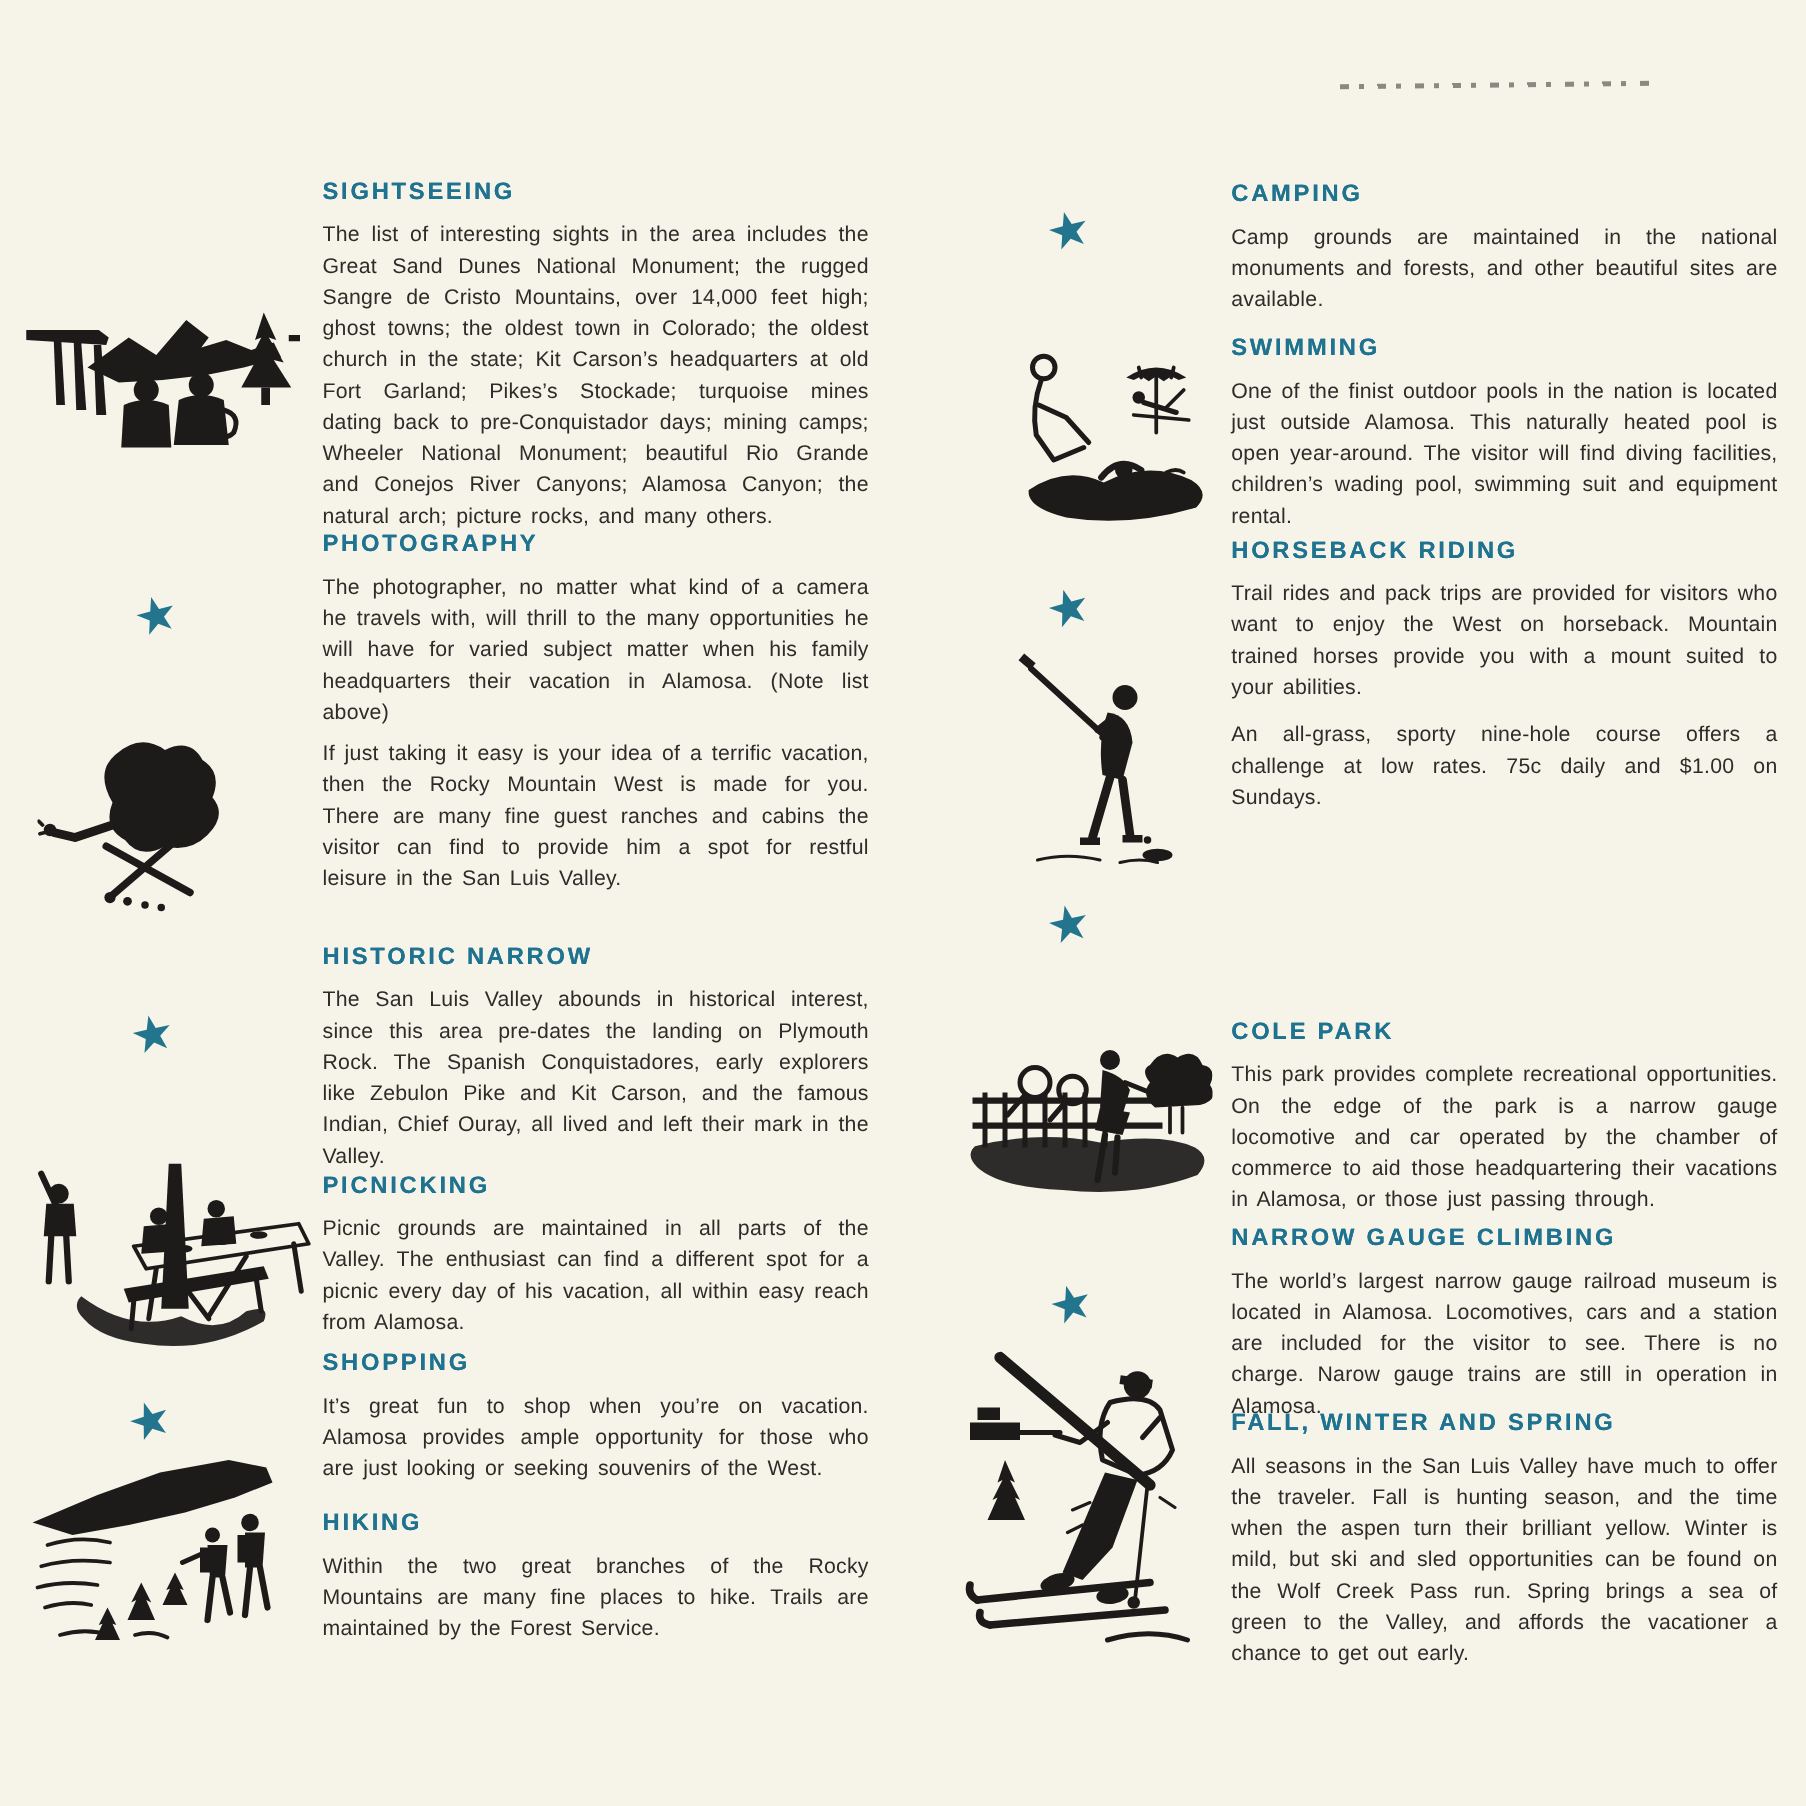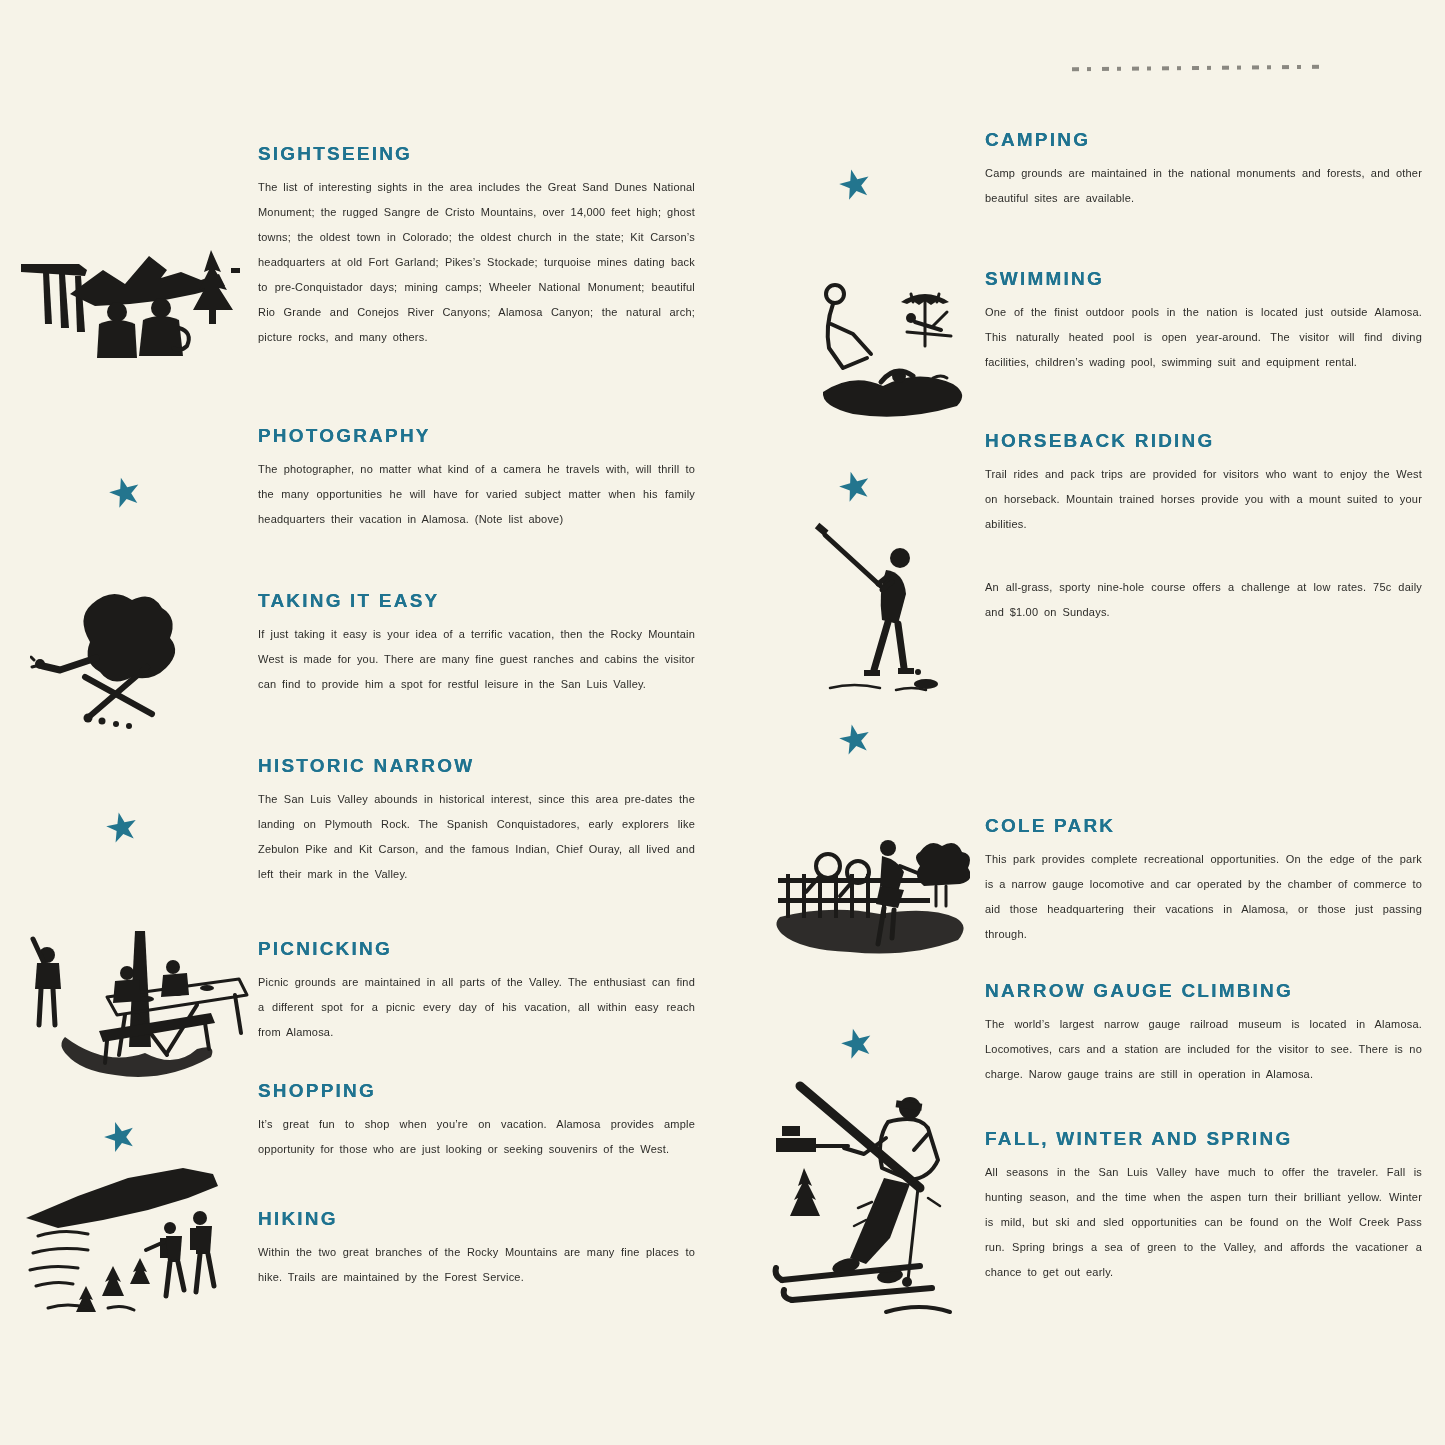--- a/index.html
+++ b/index.html
@@ -13,21 +13,21 @@
   .sec{position:absolute;width:437px;}
   .col-left{left:258px;}
   .col-right{left:985px;}
   .hd{
     margin:0 0 9px 0;
     font-size:19px;line-height:1.2;font-weight:bold;
     letter-spacing:2.2px;color:#1f7390;
     text-shadow:0 0 .4px #1f7390;
   }
   .bd{
-    margin:0;font-size:11px;line-height:25px;
+    margin:0;font-size:17px;line-height:25px;
     text-align:justify;word-spacing:2.5px;letter-spacing:.2px;
     color:#2d2c29;
   }
   .art{position:absolute;margin:0;}
   .art svg{display:block;width:100%;height:100%;}
   .star{position:absolute;width:34px;height:34px;}
   .star svg{display:block;width:100%;height:100%;}
   .artifact{
     position:absolute;left:1072px;top:66px;width:252px;height:4px;
     transform:rotate(-.6deg);opacity:.55;
@@ -246,41 +246,40 @@
 
   <section class="sec col-left" style="top:143px">
     <h2 class="hd">SIGHTSEEING</h2>
     <p class="bd">The list of interesting sights in the area includes the Great Sand Dunes National Monument; the rugged Sangre de Cristo Mountains, over 14,000 feet high; ghost towns; the oldest town in Colorado; the oldest church in the state; Kit Carson’s headquarters at old Fort Garland; Pikes’s Stockade; turquoise mines dating back to pre-Conquistador days; mining camps; Wheeler National Monument; beautiful Rio Grande and Conejos River Canyons; Alamosa Canyon; the natural arch; picture rocks, and many others.</p>
   </section>
   <section class="sec col-left" style="top:425px">
     <h2 class="hd">PHOTOGRAPHY</h2>
     <p class="bd">The photographer, no matter what kind of a camera he travels with, will thrill to the many opportunities he will have for varied subject matter when his family headquarters their vacation in Alamosa. (Note list above)</p>
   </section>
   <section class="sec col-left" style="top:590px">
-    <h2 class="hd">TAKING IT EASY</h2>
     <p class="bd">If just taking it easy is your idea of a terrific vacation, then the Rocky Mountain West is made for you. There are many fine guest ranches and cabins the visitor can find to provide him a spot for restful leisure in the San Luis Valley.</p>
   </section>
   <section class="sec col-left" style="top:755px">
     <h2 class="hd">HISTORIC NARROW</h2>
     <p class="bd">The San Luis Valley abounds in historical interest, since this area pre-dates the landing on Plymouth Rock. The Spanish Conquistadores, early explorers like Zebulon Pike and Kit Carson, and the famous Indian, Chief Ouray, all lived and left their mark in the Valley.</p>
   </section>
   <section class="sec col-left" style="top:938px">
     <h2 class="hd">PICNICKING</h2>
     <p class="bd">Picnic grounds are maintained in all parts of the Valley. The enthusiast can find a different spot for a picnic every day of his vacation, all within easy reach from Alamosa.</p>
   </section>
   <section class="sec col-left" style="top:1080px">
     <h2 class="hd">SHOPPING</h2>
     <p class="bd">It’s great fun to shop when you’re on vacation. Alamosa provides ample opportunity for those who are just looking or seeking souvenirs of the West.</p>
   </section>
   <section class="sec col-left" style="top:1208px">
     <h2 class="hd">HIKING</h2>
     <p class="bd">Within the two great branches of the Rocky Mountains are many fine places to hike. Trails are maintained by the Forest Service.</p>
   </section>
 
-  <section class="sec col-right" style="top:129px">
+  <section class="sec col-right" style="top:145px">
     <h2 class="hd">CAMPING</h2>
     <p class="bd">Camp grounds are maintained in the national monuments and forests, and other beautiful sites are available.</p>
   </section>
   <section class="sec col-right" style="top:268px">
     <h2 class="hd">SWIMMING</h2>
     <p class="bd">One of the finist outdoor pools in the nation is located just outside Alamosa. This naturally heated pool is open year-around. The visitor will find diving facilities, children’s wading pool, swimming suit and equipment rental.</p>
   </section>
   <section class="sec col-right" style="top:430px">
     <h2 class="hd">HORSEBACK RIDING</h2>
     <p class="bd">Trail rides and pack trips are provided for visitors who want to enjoy the West on horseback. Mountain trained horses provide you with a mount suited to your abilities.</p>

